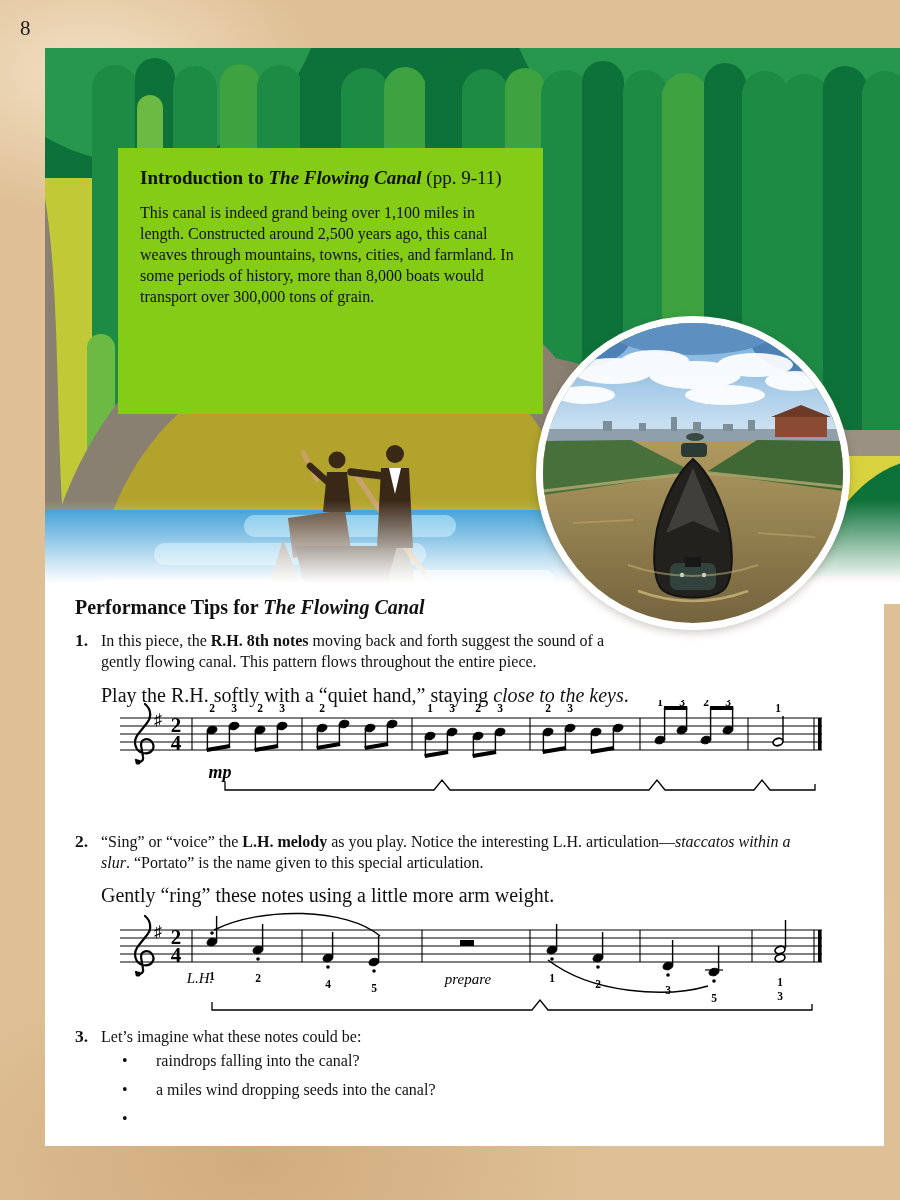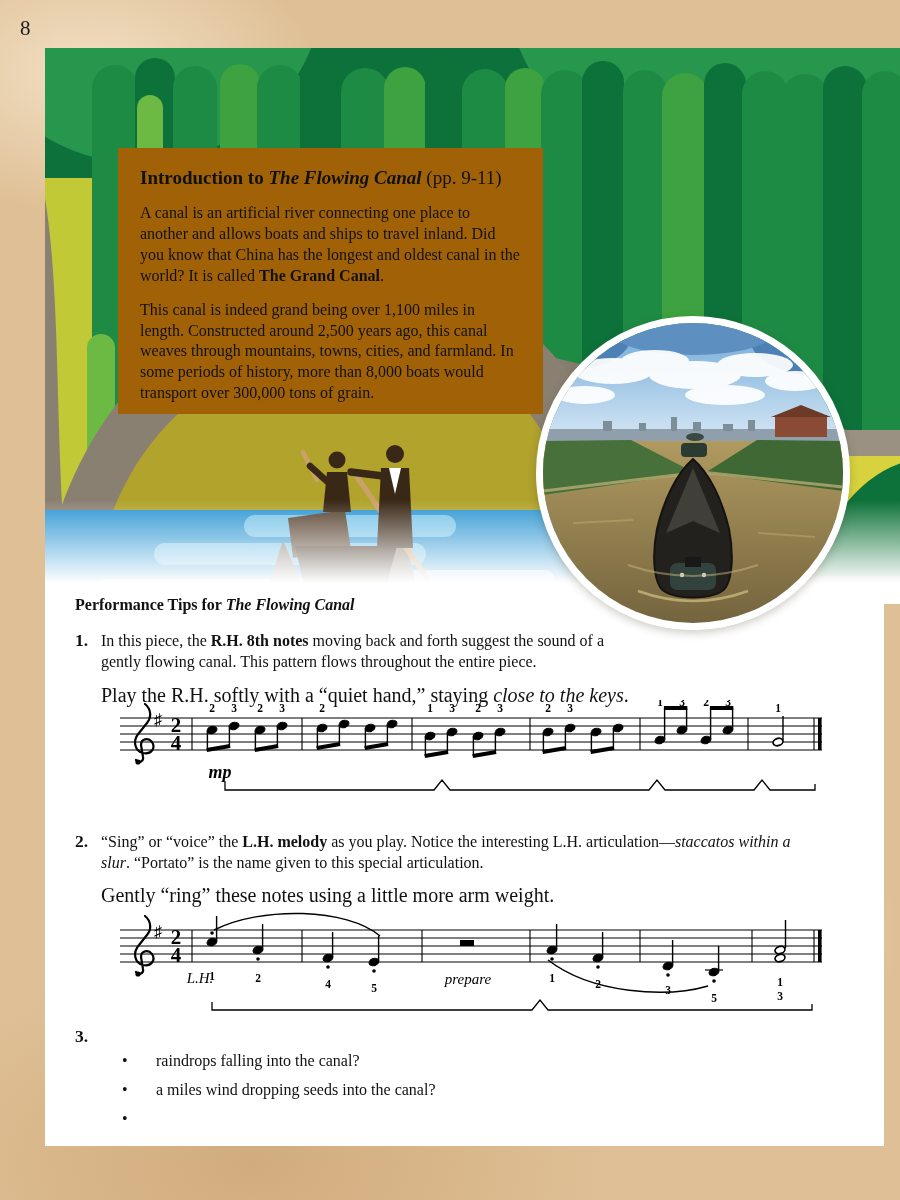--- a/index.html
+++ b/index.html
@@ -14,32 +14,32 @@
       radial-gradient(ellipse 360px 240px at 72% 78%, rgba(255,240,214,.5), transparent 70%),
       radial-gradient(ellipse 260px 160px at 55% 40%, rgba(233,205,162,.5), transparent 70%);
   }
   .abs{position:absolute;}
   .page-number{left:20px;top:16px;font-size:21px;color:#1c1c1c;}
   .sheet{left:45px;top:48px;width:839px;height:1098px;background:#fff;}
   .illus{left:45px;top:48px;width:855px;height:556px;overflow:hidden;}
   .illus svg{display:block;}
   .intro-box{
     left:73px;top:100px;width:425px;height:266px;box-sizing:border-box;
-    background:#a16207;padding:18px 22px 0 22px;z-index:5;
+    background:#84cc16;padding:18px 22px 0 22px;z-index:5;
   }
   .intro-box h2{margin:0;font-size:19px;font-weight:normal;line-height:1.25;}
   .intro-box h2 .b{font-weight:bold;}
   .intro-box h2 .bi{font-weight:bold;font-style:italic;}
   .intro-box p{margin:13px 0 0 0;font-size:16px;line-height:1.31;}
   .photo{
     left:536px;top:316px;width:300px;height:300px;border-radius:50%;
     border:7px solid #fff;overflow:hidden;z-index:6;
     box-shadow:0 3px 8px rgba(60,50,30,.25);
   }
-  .tips-heading{left:75px;top:596px;font-size:16px;font-weight:bold;z-index:7;}
+  .tips-heading{left:75px;top:596px;font-size:20px;font-weight:bold;z-index:7;}
   .tips-heading .it{font-style:italic;}
   .item{display:flex;z-index:7;}
   .item .num{font-weight:bold;font-size:17.5px;width:26px;flex:none;}
   .item .txt{font-size:16px;line-height:1.33;}
   .sub-line{font-size:20px;z-index:7;}
   .it{font-style:italic;}
   .bd{font-weight:bold;}
   .bullets{left:120px;top:1052px;width:600px;z-index:7;}
   .bullet-row{display:flex;font-size:16px;margin-bottom:11px;}
   .bullet-row .dot{width:34px;flex:none;text-align:left;padding-left:2px;}
@@ -125,21 +125,20 @@
       <circle cx="350" cy="406" r="9" fill="#3a2817"></circle>
       <polygon points="336,420 364,420 368,500 332,500" fill="#3a2817"></polygon>
       <polygon points="344,420 356,420 350,446" fill="#ffffff"></polygon>
       <line x1="338" y1="428" x2="306" y2="424" stroke="#3a2817" stroke-width="7.5" stroke-linecap="round"></line>
     </g>
     <rect x="0" y="452" width="855" height="104" fill="url(#fadeW)"></rect>
   </svg>
 
   <div class="abs intro-box">
     <h2><span class="b">Introduction to </span><span class="bi">The Flowing Canal</span><span> (pp. 9-11)</span></h2>
-    <p><span>A canal is an artificial river connecting one place to another and allows boats and ships to travel inland. Did you know that China has the longest and oldest canal in the world? It is called </span><span class="bd">The Grand Canal</span><span>.</span></p>
     <p>This canal is indeed grand being over 1,100 miles in length. Constructed around 2,500 years ago, this canal weaves through mountains, towns, cities, and farmland. In some periods of history, more than 8,000 boats would transport over 300,000 tons of grain.</p>
   </div>
 </div>
 
 <div class="abs photo">
   <svg width="300" height="300" viewBox="0 0 300 300">
     <defs>
       <linearGradient id="skyG" x1="0" y1="0" x2="0" y2="1">
         <stop offset="0" stop-color="#6fa8d8"></stop>
           <stop offset="1" stop-color="#dcebf6"></stop>
@@ -362,20 +361,21 @@
       <text x="668" y="80" font-size="11.5" text-anchor="middle" font-family="&quot;Liberation Serif&quot;,serif" font-weight="bold">1</text>
       <text x="668" y="94" font-size="11.5" text-anchor="middle" font-family="&quot;Liberation Serif&quot;,serif" font-weight="bold">3</text>
       <path d="M102,24 C150,0 235,2 268,30" fill="none" stroke="#000" stroke-width="1.5"></path>
       <path d="M436,54 C480,88 555,92 596,80" fill="none" stroke="#000" stroke-width="1.5"></path>
       <path d="M100,96 L100,104 L420,104 L428,94 L436,104 L700,104 L700,98" fill="none" stroke="#000" stroke-width="1.3"></path>
     </svg>
 </div>
 
 <div class="abs item" style="left:75px;top:1026px;width:500px;">
   <div class="num">3.</div>
+  <div class="txt">Let’s imagine what these notes could be:</div>
 </div>
 <div class="abs bullets">
   <div class="bullet-row">
       <span class="dot">•</span>
       <span>raindrops falling into the canal?</span>
     </div>
   <div class="bullet-row">
       <span class="dot">•</span>
       <span>a miles wind dropping seeds into the canal?</span>
     </div>

